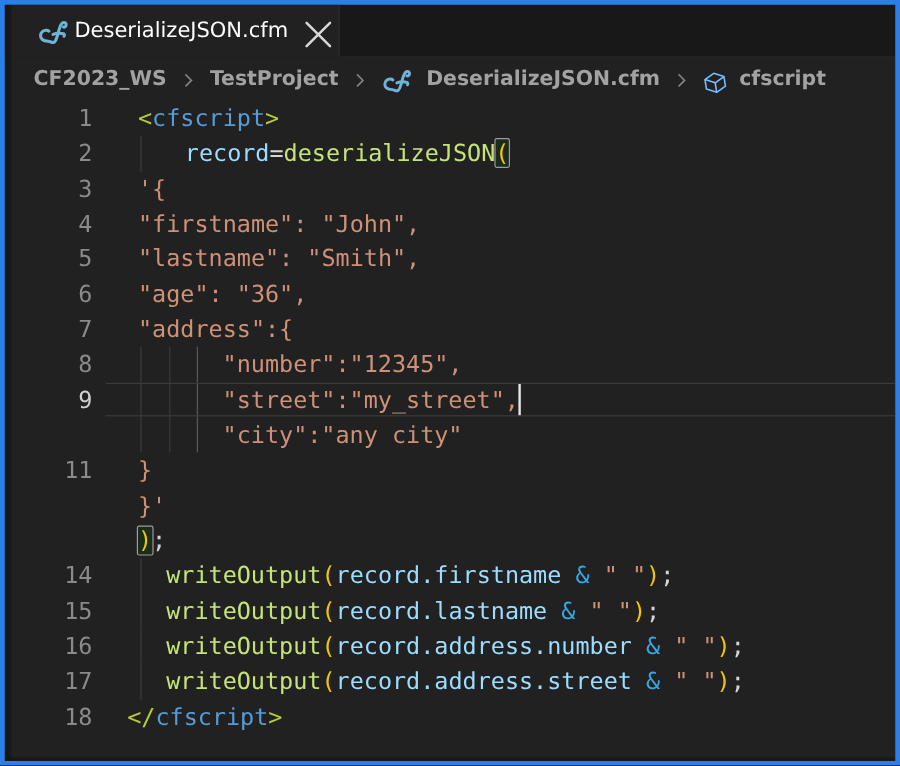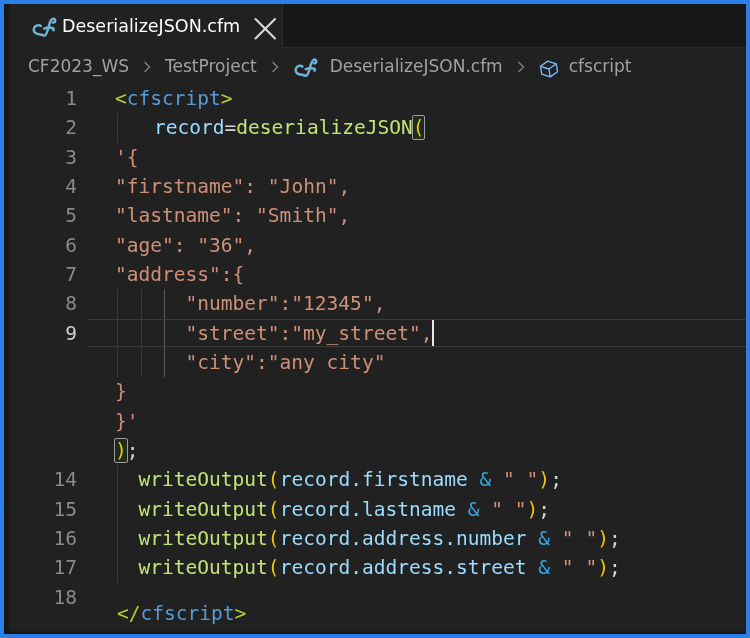--- a/index.html
+++ b/index.html
@@ -13,21 +13,21 @@
   .tabbar{position:absolute;left:0;top:0;width:100%;height:44px;background:#181818;}
   .tabbar-border-bottom{position:absolute;left:279px;right:0;bottom:0;height:1px;background:#2b2b2b;}
   .tab{position:absolute;left:0;top:0;width:279px;height:44px;background:#212121;border-right:1px solid #2b2b2b;}
   .tab-icon{position:absolute;left:27px;top:11px;width:28px;height:28px;}
   .tab-label{position:absolute;left:58px;top:0;height:44px;line-height:44px;color:#ffffff;font-size:17.5px;font-family:"DejaVu Sans",sans-serif;white-space:nowrap;}
   .tab-close{position:absolute;left:249px;top:12px;width:24px;height:24px;color:#cfcfcf;}
   .tab-close svg{position:absolute;left:0;top:0;}
 
   
   .breadcrumbs{position:absolute;left:0;top:44px;width:100%;height:36px;background:#212121;display:flex;align-items:center;padding-left:24px;color:#a2a2a2;font-size:17px;font-family:"DejaVu Sans",sans-serif;white-space:nowrap;}
-  .crumb{display:inline-block;}
+  .crumb{display:inline-block;font-weight:bold;}
   .crumb-sep{display:inline-block;margin:0 10px;width:16px;height:16px;position:relative;top:1px;}
   .crumb-icon{display:inline-block;margin-right:10px;position:relative;top:3px;}
 
   
   .editor{position:absolute;left:0;top:80px;width:742px;height:550px;background:#212121;
           font-family:"DejaVu Sans Mono",monospace;font-size:19.55px;line-height:29.33px;}
   .row{position:absolute;left:0;width:100%;height:29.33px;white-space:pre;}
   .ln{position:absolute;left:0;top:0;width:73px;text-align:right;color:#8a8a8a;}
   .ln.active{color:#d0d0d0;}
   .codeline{position:absolute;left:111px;top:0;}
@@ -100,28 +100,28 @@
         <div class="row" style="top: 0px;"><span class="ln">1</span><span class="codeline" style="left: 111px;"><span class="t-tagp">&lt;</span><span class="t-tag">cfscript</span><span class="t-tagp">&gt;</span></span></div>
         <div class="row" style="top: 29.33px;"><span class="ln">2</span><span class="guide" style="left: 113px;"></span><span class="codeline" style="left: 150px;"><span class="t-var">record</span><span class="t-op">=</span><span class="t-fn">deserializeJSON</span><span class="t-paren boxed">(</span></span></div>
         <div class="row" style="top: 58.66px;"><span class="ln">3</span><span class="codeline" style="left: 111px;"><span class="t-str">'{</span></span></div>
         <div class="row" style="top: 87.99px;"><span class="ln">4</span><span class="codeline" style="left: 111px;"><span class="t-str">"firstname": "John",</span></span></div>
         <div class="row" style="top: 117.32px;"><span class="ln">5</span><span class="codeline" style="left: 111px;"><span class="t-str">"lastname": "Smith",</span></span></div>
         <div class="row" style="top: 146.65px;"><span class="ln">6</span><span class="codeline" style="left: 111px;"><span class="t-str">"age": "36",</span></span></div>
         <div class="row" style="top: 175.98px;"><span class="ln">7</span><span class="codeline" style="left: 111px;"><span class="t-str">"address":{</span></span></div>
         <div class="row" style="top: 205.31px;"><span class="ln">8</span><span class="guide" style="left: 113px;"></span><span class="guide" style="left: 136.5px;"></span><span class="guide bright" style="left: 160px;"></span><span class="codeline" style="left: 181.5px;"><span class="t-str">"number":"12345",</span></span></div>
         <div class="row" style="top: 234.64px;"><span class="ln active">9</span><span class="guide" style="left: 113px;"></span><span class="guide" style="left: 136.5px;"></span><span class="guide bright" style="left: 160px;"></span><span class="codeline" style="left: 181.5px;"><span class="t-str">"street":"my_street",</span></span></div>
         <div class="row" style="top: 263.97px;"><span class="guide" style="left: 113px;"></span><span class="guide" style="left: 136.5px;"></span><span class="guide bright" style="left: 160px;"></span><span class="codeline" style="left: 181.5px;"><span class="t-str">"city":"any city"</span></span></div>
-        <div class="row" style="top: 293.3px;"><span class="codeline" style="left: 111px;"><span class="t-str">}</span></span></div>
+        <div class="row" style="top: 293.3px;"><span class="ln">11</span><span class="codeline" style="left: 111px;"><span class="t-str">}</span></span></div>
         <div class="row" style="top: 322.63px;"><span class="codeline" style="left: 111px;"><span class="t-str">}'</span></span></div>
         <div class="row" style="top: 351.96px;"><span class="codeline" style="left: 111px;"><span class="t-paren boxed">)</span><span class="t-op">;</span></span></div>
         <div class="row" style="top: 381.29px;"><span class="ln">14</span><span class="guide" style="left: 113px;"></span><span class="codeline" style="left: 134.5px;"><span class="t-fn">writeOutput</span><span class="t-paren">(</span><span class="t-var">record.firstname</span><span class="t-plain"> </span><span class="t-amp">&amp;</span><span class="t-plain"> </span><span class="t-str">" "</span><span class="t-paren">)</span><span class="t-op">;</span></span></div>
         <div class="row" style="top: 410.62px;"><span class="ln">15</span><span class="guide" style="left: 113px;"></span><span class="codeline" style="left: 134.5px;"><span class="t-fn">writeOutput</span><span class="t-paren">(</span><span class="t-var">record.lastname</span><span class="t-plain"> </span><span class="t-amp">&amp;</span><span class="t-plain"> </span><span class="t-str">" "</span><span class="t-paren">)</span><span class="t-op">;</span></span></div>
         <div class="row" style="top: 439.95px;"><span class="ln">16</span><span class="guide" style="left: 113px;"></span><span class="codeline" style="left: 134.5px;"><span class="t-fn">writeOutput</span><span class="t-paren">(</span><span class="t-var">record.address.number</span><span class="t-plain"> </span><span class="t-amp">&amp;</span><span class="t-plain"> </span><span class="t-str">" "</span><span class="t-paren">)</span><span class="t-op">;</span></span></div>
         <div class="row" style="top: 469.28px;"><span class="ln">17</span><span class="guide" style="left: 113px;"></span><span class="codeline" style="left: 134.5px;"><span class="t-fn">writeOutput</span><span class="t-paren">(</span><span class="t-var">record.address.street</span><span class="t-plain"> </span><span class="t-amp">&amp;</span><span class="t-plain"> </span><span class="t-str">" "</span><span class="t-paren">)</span><span class="t-op">;</span></span></div>
-        <div class="row" style="top: 498.61px; text-decoration: underline;"><span class="ln">18</span><span class="codeline" style="left: 113px; margin-top: 16px;"><span class="t-tagp">&lt;/</span><span class="t-tag">cfscript</span><span class="t-tagp">&gt;</span></span></div>
+        <div class="row" style="top: 498.61px; text-decoration: underline;"><span class="ln">18</span><span class="codeline" style="left: 102px;"><span class="t-tagp">&lt;/</span><span class="t-tag">cfscript</span><span class="t-tagp">&gt;</span></span></div>
         <div class="curline" style="top: 234.64px;"></div>
         <div class="cursor" style="left: 428.25px; top: 236.14px;"></div>
       </div>
 
     <div class="edge-left"></div>
     <div class="edge-bottom"></div>
   </div>
 </div>
 
 </body></html>

